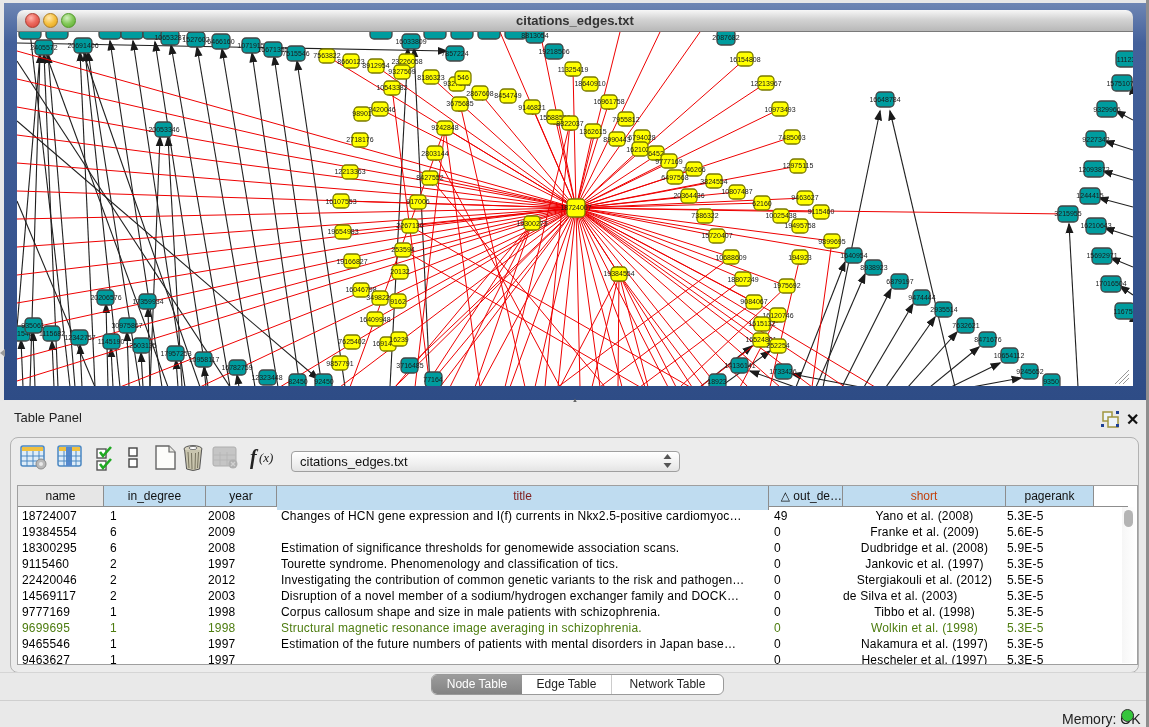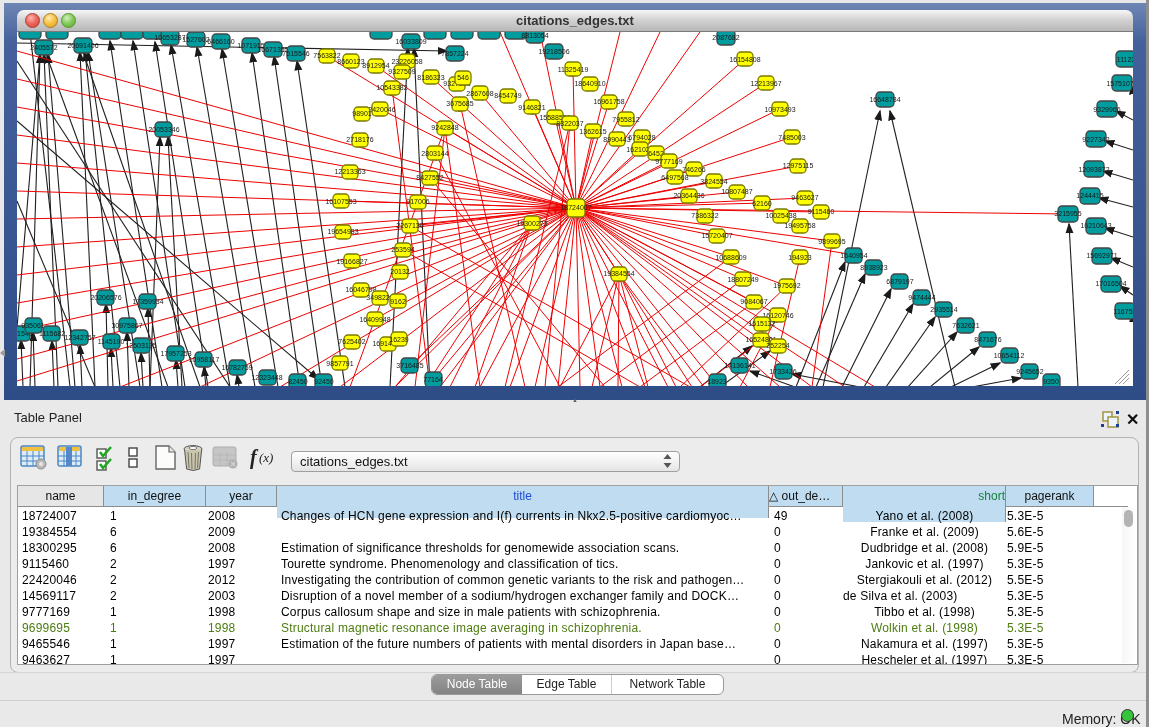--- a/index.html
+++ b/index.html
@@ -569,23 +569,23 @@
           <path d="M4.5 0 L8.5 5 H0.5 Z" fill="#555"></path>
           <path d="M4.5 14 L8.5 9 H0.5 Z" fill="#555"></path>
         </svg>
     </div>
 
     <div class="abs" style="left:6px;top:47px;width:1119px;height:178px;background:#fff;border:1px solid #9f9f9f">
       <div class="abs" style="left:0;top:0;width:1110px;height:20px;background:#fff;border-bottom:1px solid #8d8d8d">
           <div style="position:absolute;left:0px;top:0;width:86px;height:20px;background:#e6e6e6;border-right:1px solid #8d8d8d;box-sizing:border-box;text-align:center;line-height:20px;font-size:12px;color:#111">name</div>
           <div style="position:absolute;left:86px;top:0;width:102px;height:20px;background:#bfdcf0;border-right:1px solid #8d8d8d;box-sizing:border-box;text-align:center;line-height:20px;font-size:12px;color:#111">in_degree</div>
           <div style="position:absolute;left:188px;top:0;width:71px;height:20px;background:#bfdcf0;border-right:1px solid #8d8d8d;box-sizing:border-box;text-align:center;line-height:20px;font-size:12px;color:#111">year</div>
-          <div style="position:absolute;left:259px;top:0;width:492px;height:32px;background:#bfdcf0;border-right:1px solid #8d8d8d;box-sizing:border-box;text-align:center;line-height:20px;font-size:12px;color:#1d4ed8">title</div>
-          <div style="position:absolute;left:751px;top:0;width:74px;height:20px;background:#bfdcf0;border-right:1px solid #8d8d8d;box-sizing:border-box;text-align:left;line-height:20px;font-size:12px;color:#111">△ out_de…</div>
-          <div style="position:absolute;left:825px;top:0;width:163px;height:36px;background:#bfdcf0;border-right:1px solid #8d8d8d;box-sizing:border-box;text-align:right;line-height:20px;font-size:12px;color:#15803d">short</div>
+          <div style="position:absolute;left:259px;top:0;width:492px;height:24px;background:#bfdcf0;border-right:1px solid #8d8d8d;box-sizing:border-box;text-align:center;line-height:20px;font-size:12px;color:#7f1d1d">title</div>
+          <div style="position:absolute;left:751px;top:0;width:74px;height:20px;background:#bfdcf0;border-right:1px solid #8d8d8d;box-sizing:border-box;text-align:right;line-height:20px;font-size:12px;color:#111">△ out_de…</div>
+          <div style="position:absolute;left:825px;top:0;width:163px;height:20px;background:#bfdcf0;border-right:1px solid #8d8d8d;box-sizing:border-box;text-align:center;line-height:20px;font-size:12px;color:#c2410c">short</div>
           <div style="position:absolute;left:988px;top:0;width:88px;height:20px;background:#bfdcf0;border-right:1px solid #8d8d8d;box-sizing:border-box;text-align:center;line-height:20px;font-size:12px;color:#111">pagerank</div>
         </div>
       <div class="abs" style="left:0;top:21px;width:1119px;height:157px;overflow:hidden">
           <div style="position:absolute;left:0;top:2px;width:1110px;height:16px;font-size:12px;letter-spacing:0.2px;color:#000;white-space:nowrap">
             <span style="position:absolute;left:4px">18724007</span>
             <span style="position:absolute;left:92px">1</span>
             <span style="position:absolute;left:190px">2008</span>
             <span style="position:absolute;left:263px">Changes of HCN gene expression and I(f) currents in Nkx2.5‑positive cardiomyoc…</span>
             <span style="position:absolute;left:756px">49</span>
             <span style="position:absolute;left:825px;width:163px;text-align:center">Yano et al. (2008)</span>

